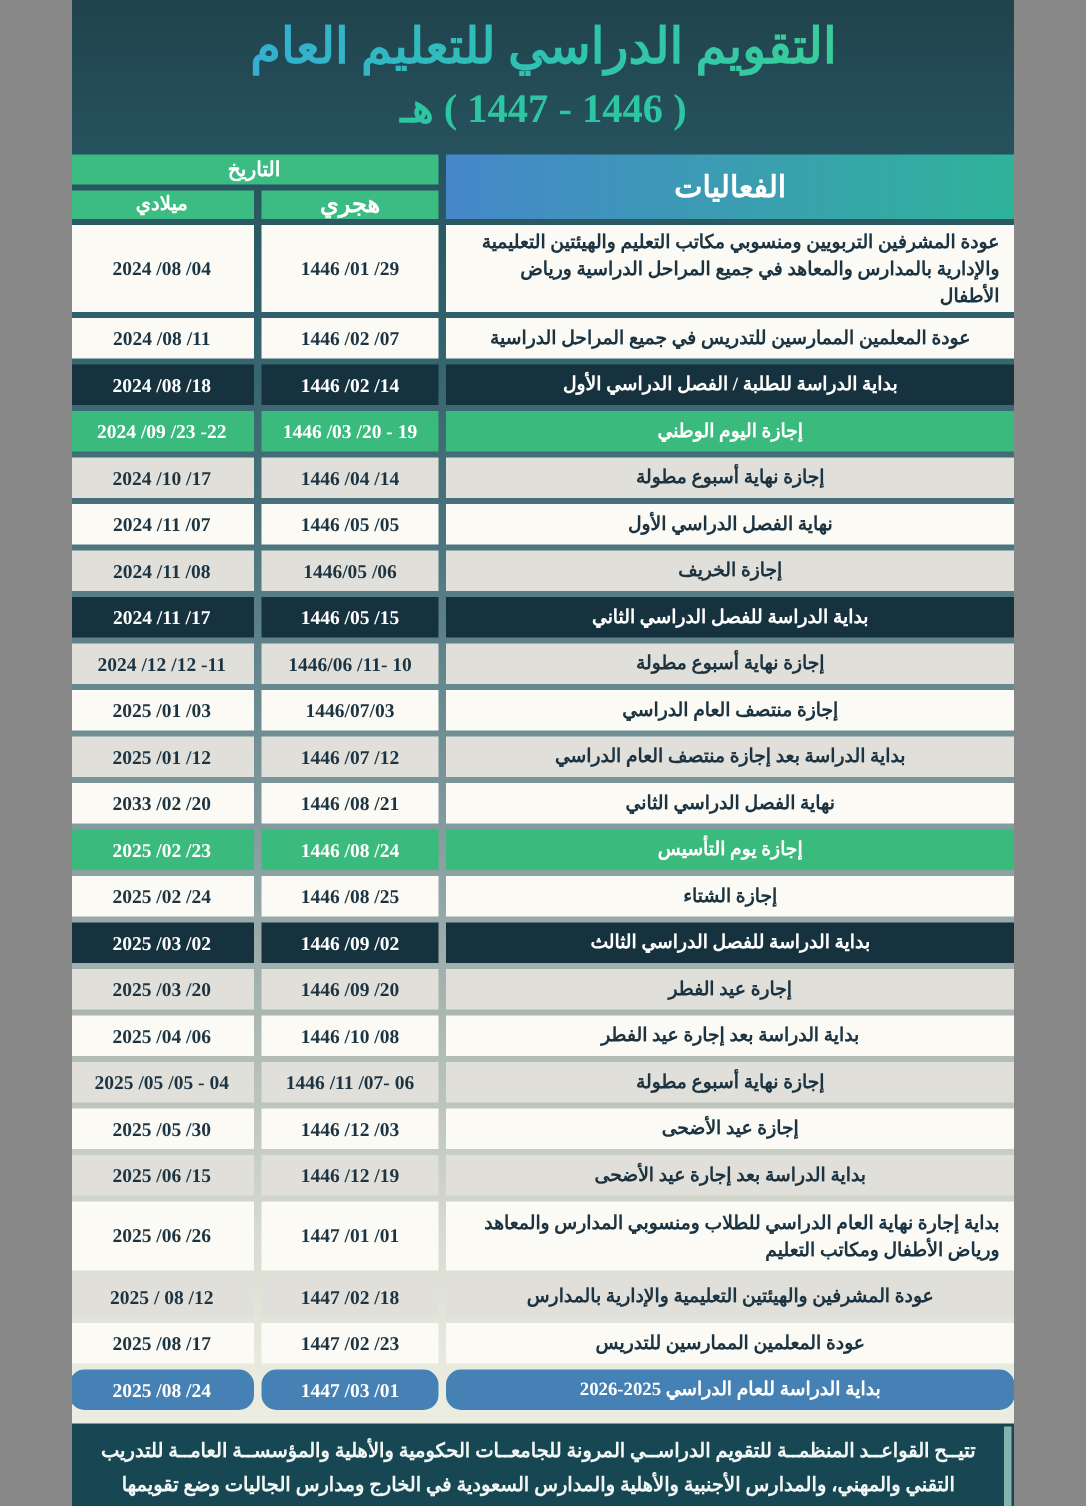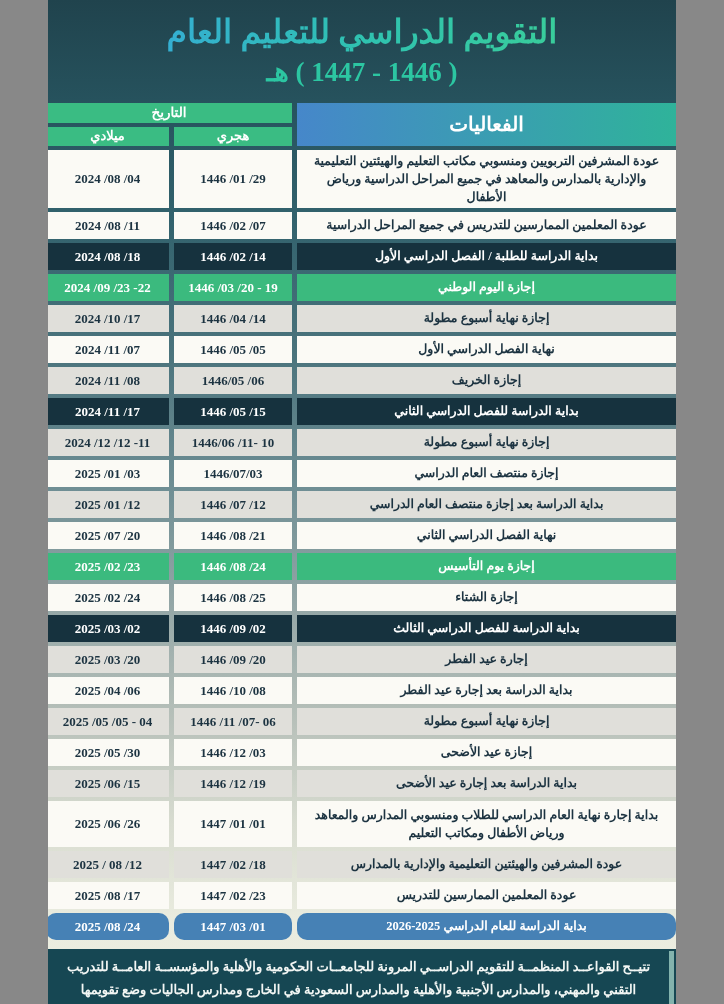--- a/index.html
+++ b/index.html
@@ -41,25 +41,25 @@
     grid-auto-rows: auto;
     column-gap: 5px; row-gap: 4px;
   }
   .cell { display: flex; align-items: center; justify-content: center; }
   .h-events {
     grid-column: 1; grid-row: 1 / span 2;
     background: linear-gradient(to left, var(--events-header-start, #2fb39a), var(--events-header-end, #4687ca));
     color: #fff; font-weight: bold; font-size: 20px;
   }
   .h-date   { grid-column: 2 / span 2; grid-row: 1; background: var(--header-green, #3abc83); color: #fff; font-weight: bold; font-size: 13.5px; text-align: center; }
-  .h-hijri  { grid-column: 2; grid-row: 2; background: var(--header-green, #3abc83); color: #fff; font-weight: bold; font-size: 13px; }
+  .h-hijri  { grid-column: 2; grid-row: 2; background: var(--header-green, #3abc83); color: #fff; font-weight: bold; font-size: 16px; }
   .h-greg   { grid-column: 3; grid-row: 2; background: var(--header-green, #3abc83); color: #fff; font-weight: bold; font-size: 13px; }
   .c-event {
     min-height: 27px; padding: 2px 10px;
-    text-align: center; font-size: 12.5px; font-weight: bold; line-height: 1.45;
+    text-align: right; font-size: 12.5px; font-weight: bold; line-height: 1.45;
   }
   .c-date {
     min-height: 27px; padding: 2px 4px;
     direction: ltr; unicode-bidi: embed;
     font-size: 13px; font-weight: bold; white-space: nowrap;
   }
   .tall .c-event, .tall.c-event, .c-tall { min-height: 46px; }
   .v-white { background: var(--row-white, #fbfaf5); color: var(--text-dark, #1c3341); }
   .v-gray  { background: var(--row-gray,  #e0dfda); color: var(--text-dark, #1c3341); }
   .v-dark  { background: var(--row-dark,  #16323e); color: #ffffff; }
@@ -125,21 +125,21 @@
       <div class="cell c-date v-gray" dir="ltr">1446/06 /11- 10</div>
       <div class="cell c-date v-gray" dir="ltr">2024 /12 /12 -11</div>
       <div class="cell c-event v-white">إجازة منتصف العام الدراسي</div>
       <div class="cell c-date v-white" dir="ltr">1446/07/03</div>
       <div class="cell c-date v-white" dir="ltr">2025 /01 /03</div>
       <div class="cell c-event v-gray">بداية الدراسة بعد إجازة منتصف العام الدراسي</div>
       <div class="cell c-date v-gray" dir="ltr">1446 /07 /12</div>
       <div class="cell c-date v-gray" dir="ltr">2025 /01 /12</div>
       <div class="cell c-event v-white">نهاية الفصل الدراسي الثاني</div>
       <div class="cell c-date v-white" dir="ltr">1446 /08 /21</div>
-      <div class="cell c-date v-white" dir="ltr">2025 /07 /20</div>
+      <div class="cell c-date v-white" dir="ltr">2033 /02 /20</div>
       <div class="cell c-event v-green">إجازة يوم التأسيس</div>
       <div class="cell c-date v-green" dir="ltr">1446 /08 /24</div>
       <div class="cell c-date v-green" dir="ltr">2025 /02 /23</div>
       <div class="cell c-event v-white">إجازة الشتاء</div>
       <div class="cell c-date v-white" dir="ltr">1446 /08 /25</div>
       <div class="cell c-date v-white" dir="ltr">2025 /02 /24</div>
       <div class="cell c-event v-dark">بداية الدراسة للفصل الدراسي الثالث</div>
       <div class="cell c-date v-dark" dir="ltr">1446 /09 /02</div>
       <div class="cell c-date v-dark" dir="ltr">2025 /03 /02</div>
       <div class="cell c-event v-gray">إجارة عيد الفطر</div>

